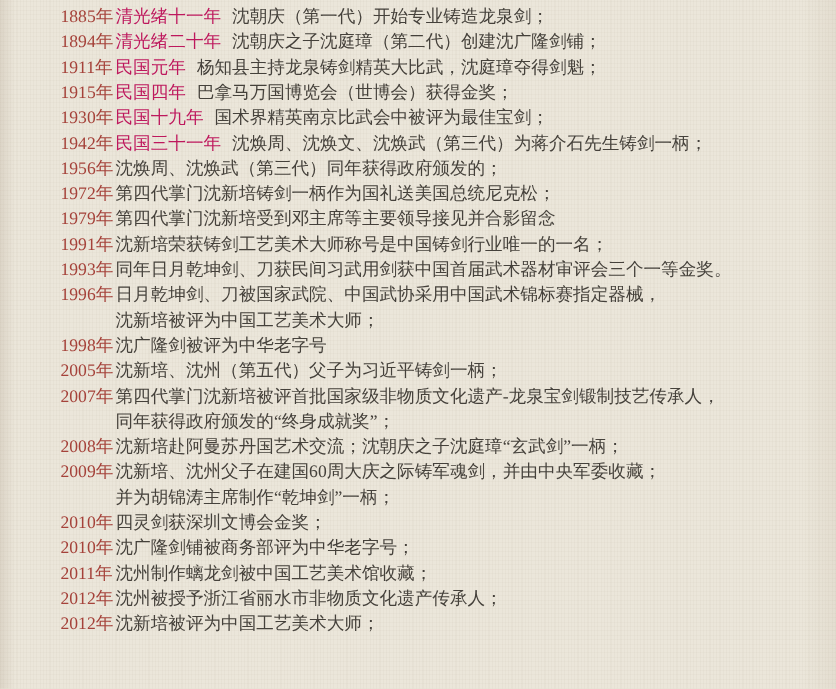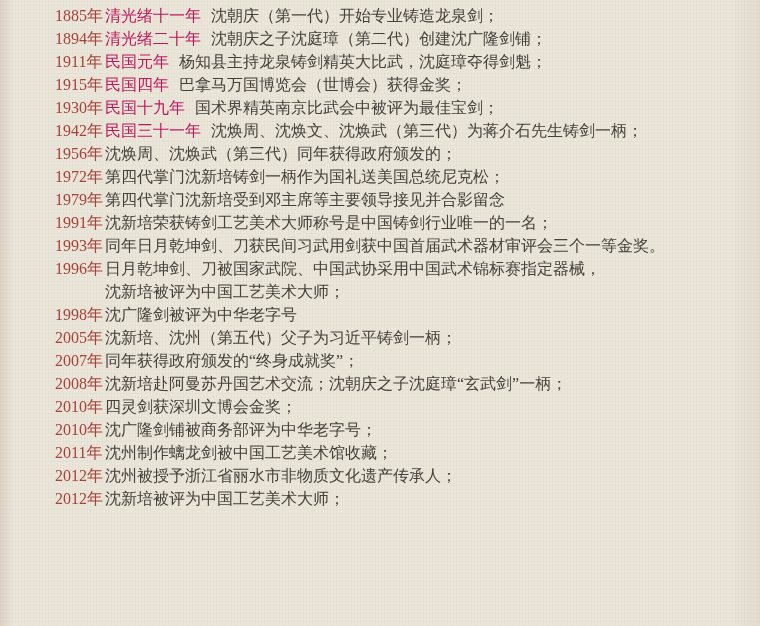--- a/index.html
+++ b/index.html
@@ -160,32 +160,40 @@
   <div class="row">
     <span class="year">2005年</span>
     <div class="content">
       <div class="line cont">沈新培、沈州（第五代）父子为习近平铸剑一柄；</div>
     </div>
   </div>
 
   <div class="row">
     <span class="year">2007年</span>
     <div class="content">
+      <div class="line"><span class="desc">第四代掌门沈新培被评首批国家级非物质文化遗产-龙泉宝剑锻制技艺传承人，</span></div>
       <div class="line cont">同年获得政府颁发的“终身成就奖”；</div>
     </div>
   </div>
 
   <div class="row">
     <span class="year">2008年</span>
     <div class="content">
       <div class="line"><span class="desc">沈新培赴阿曼苏丹国艺术交流；沈朝庆之子沈庭璋“玄武剑”一柄；</span></div>
 
     </div>
   </div>
 
+  <div class="row">
+    <span class="year">2009年</span>
+    <div class="content">
+      <div class="line"><span class="desc">沈新培、沈州父子在建国60周大庆之际铸军魂剑，并由中央军委收藏；</span></div>
+      <div class="line cont">并为胡锦涛主席制作“乾坤剑”一柄；</div>
+    </div>
+  </div>
 
   <div class="row">
     <span class="year">2010年</span>
     <div class="content">
       <div class="line"><span class="desc">四灵剑获深圳文博会金奖；</span></div>
 
     </div>
   </div>
 
   <div class="row">

